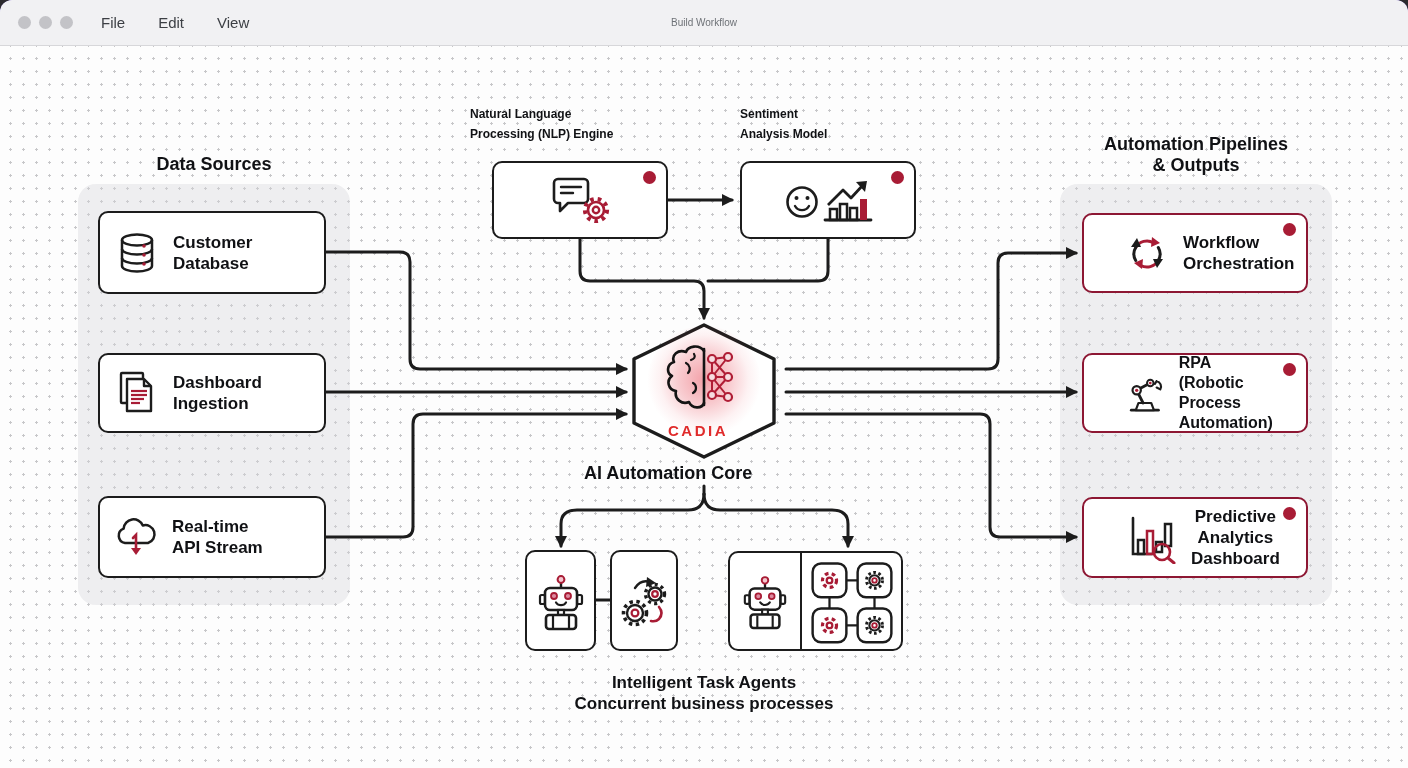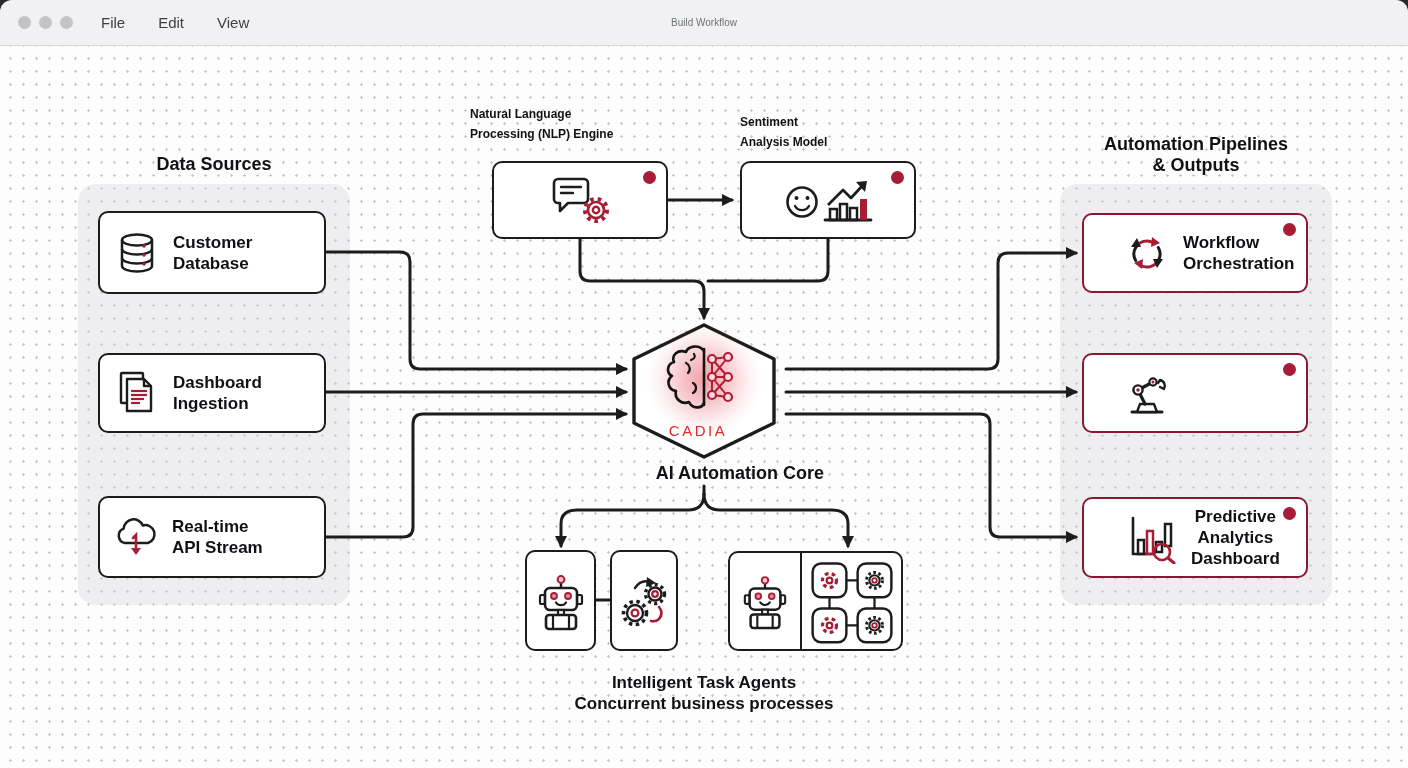--- a/index.html
+++ b/index.html
@@ -10,31 +10,31 @@
   .light{width:13px;height:13px;border-radius:50%;background:#c3c3c7;}
   .menu{display:flex;gap:33px;margin-left:28px;font-size:15px;color:#3c3f44;}
   .menu span{cursor:default;}
   .wtitle{position:absolute;left:0;right:0;text-align:center;font-size:10px;color:#6e7277;pointer-events:none;}
   
   .canvas{position:relative;width:1408px;height:723px;background-color:#fdfdfd;
     background-image:radial-gradient(#c7c7c9 1px, transparent 1.2px);background-size:13px 13px;background-position:4px 6px;}
   .panel{position:absolute;background:rgba(214,214,219,0.38);border-radius:18px;}
   .gtitle{position:absolute;text-align:center;font-weight:700;font-size:18px;color:#101114;line-height:21px;}
   .ntitle{position:absolute;text-align:left;font-weight:700;font-size:12px;color:#101114;line-height:20px;}
-  .caption{position:absolute;text-align:right;font-weight:700;font-size:18px;color:#101114;line-height:21px;}
+  .caption{position:absolute;text-align:left;font-weight:700;font-size:18px;color:#101114;line-height:21px;}
   .caption2{position:absolute;text-align:center;font-weight:700;font-size:17px;color:#101114;line-height:21px;}
   .node{position:absolute;background:#fff;border:2.5px solid #1c1c1c;border-radius:10px;display:flex;align-items:center;gap:13px;padding:0 8px 0 14px;box-sizing:border-box;}
   .node.center{justify-content:center;padding:0;gap:0;}
   .node .lbl{font-weight:700;font-size:17px;line-height:21px;color:#101114;}
   .node .lbl.sm{font-size:16px;line-height:20px;}
   .out{border-color:#8d1733;padding-left:40px;}
   .sdot{position:absolute;top:8px;right:10px;width:13px;height:13px;border-radius:50%;background:#a81c35;}
   .edges{position:absolute;left:0;top:0;pointer-events:none;}
   .hexwrap{position:absolute;left:632px;top:277px;width:144px;height:136px;}
-  .cadia{position:absolute;left:0;right:12px;top:99px;text-align:center;font-weight:400;font-size:15px;letter-spacing:2.5px;color:#e02b2b;}
+  .cadia{position:absolute;left:0;right:12px;top:99px;text-align:center;font-weight:700;font-size:15px;letter-spacing:2.5px;color:#e02b2b;}
   .duo-divider{width:0;align-self:stretch;border-left:2.5px solid #1c1c1c;}
   .duo-sec{display:flex;align-items:center;justify-content:center;height:100%;}
 </style>
 </head>
 <body>
 
 <div class="window">
 
   <div class="titlebar">
     <div class="lights">
@@ -80,21 +80,21 @@
 
     <div class="gtitle" style="left:78px;top:108px;width:272px;">Data Sources</div>
     <div class="gtitle" style="left:1060px;top:88px;width:272px;">
       <span>Automation Pipelines</span><br>
       <span>&amp; Outputs</span>
     </div>
     <div class="ntitle" style="left:470px;top:58px;width:220px;">
       <span>Natural Language</span><br>
       <span>Processing (NLP) Engine</span>
     </div>
-    <div class="ntitle" style="left:740px;top:66px;width:176px;">
+    <div class="ntitle" style="left:740px;top:58px;width:176px;">
       <span>Sentiment</span><br>
       <span>Analysis Model</span>
     </div>
 
     <div class="node" style="left:98px;top:165px;width:228px;height:83px;">
       <svg width="46" height="46" viewBox="0 0 46 46">
         <g fill="none" stroke="#1c1c1c" stroke-width="2.5">
           <ellipse cx="23" cy="10" rx="15" ry="5.5"></ellipse>
           <path d="M 8,10 V 36 A 15,5.5 0 0 0 38,36 V 10"></path>
           <path d="M 8,19 A 15,5.5 0 0 0 38,19"></path>
@@ -328,20 +328,25 @@
       <svg width="46" height="46" viewBox="0 0 46 46">
         <path d="M 8,42 H 38" stroke="#1c1c1c" stroke-width="3" stroke-linecap="round"></path>
         <path d="M 13,42 L 16,34 H 30 L 33,42 Z" fill="#fff" stroke="#1c1c1c" stroke-width="2.4" stroke-linejoin="round"></path>
         <path d="M 21,34 L 14,20 M 14,20 L 29,12" stroke="#1c1c1c" stroke-width="3.2" stroke-linecap="round"></path>
         <circle cx="14" cy="20" r="4.6" fill="#fff" stroke="#1c1c1c" stroke-width="2.4"></circle>
         <circle cx="14" cy="20" r="1.8" fill="#a81c35"></circle>
         <circle cx="29" cy="12" r="3.6" fill="#fff" stroke="#1c1c1c" stroke-width="2.2"></circle>
         <circle cx="29" cy="12" r="1.5" fill="#a81c35"></circle>
         <path d="M 36,10 A 6,6 0 0 1 40,19 M 36,10 L 34,13 M 40,19 L 36,17" fill="none" stroke="#1c1c1c" stroke-width="2.4" stroke-linecap="round"></path>
       </svg>
+      <div class="lbl sm">
+        <span>RPA</span><br>
+        <span>(Robotic Process</span><br>
+        <span>Automation)</span>
+      </div>
       <div class="sdot"></div>
     </div>
 
     <div class="node out" style="left:1082px;top:451px;width:226px;height:81px;text-align:center;">
       <svg width="54" height="52" viewBox="0 0 54 52">
         <path d="M 9,6 V 42 H 28" fill="none" stroke="#1c1c1c" stroke-width="2.6" stroke-linecap="round"></path>
         <g fill="none" stroke-width="2.5">
           <rect x="14" y="28" width="6" height="14" stroke="#1c1c1c"></rect>
           <rect x="23" y="19" width="6" height="23" stroke="#a81c35"></rect>
           <rect x="32" y="30" width="6" height="10" stroke="#1c1c1c"></rect>

